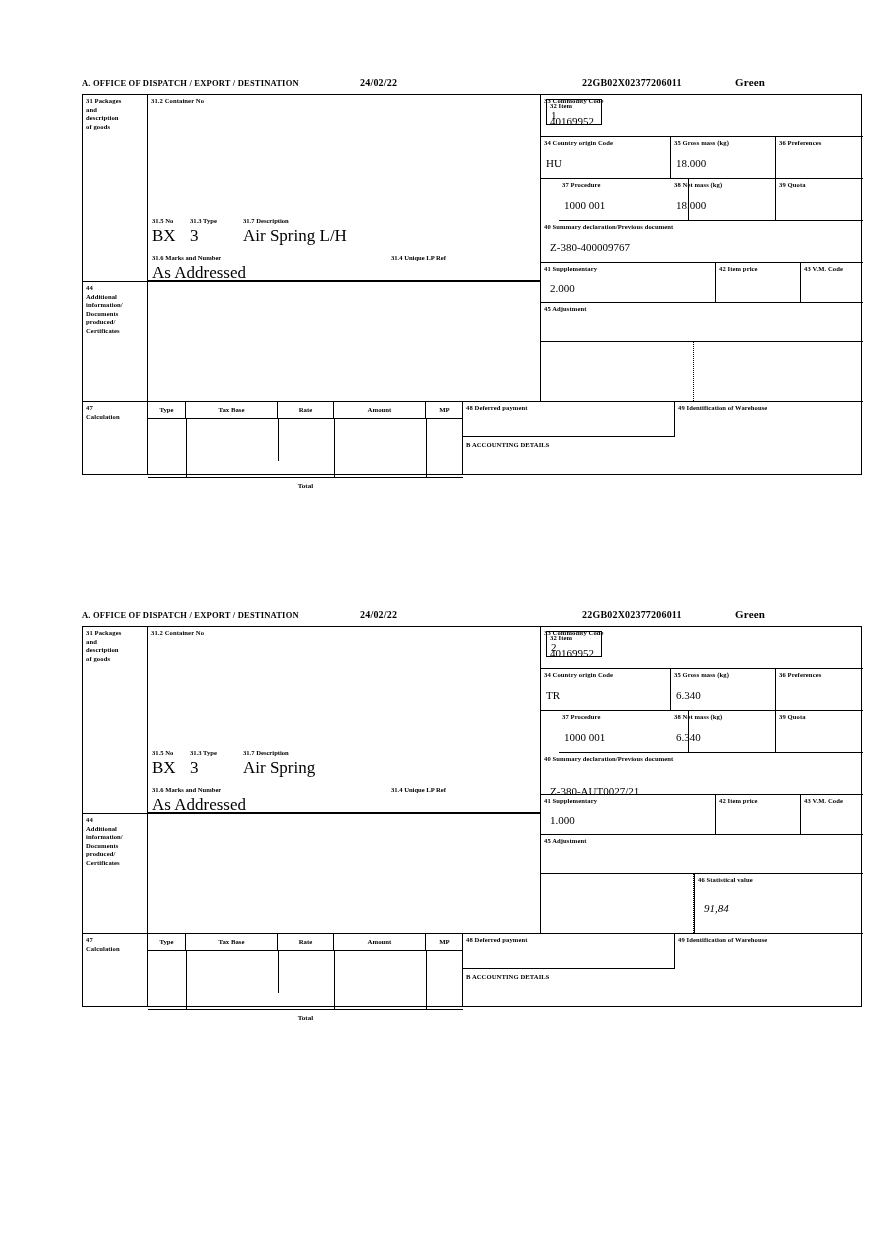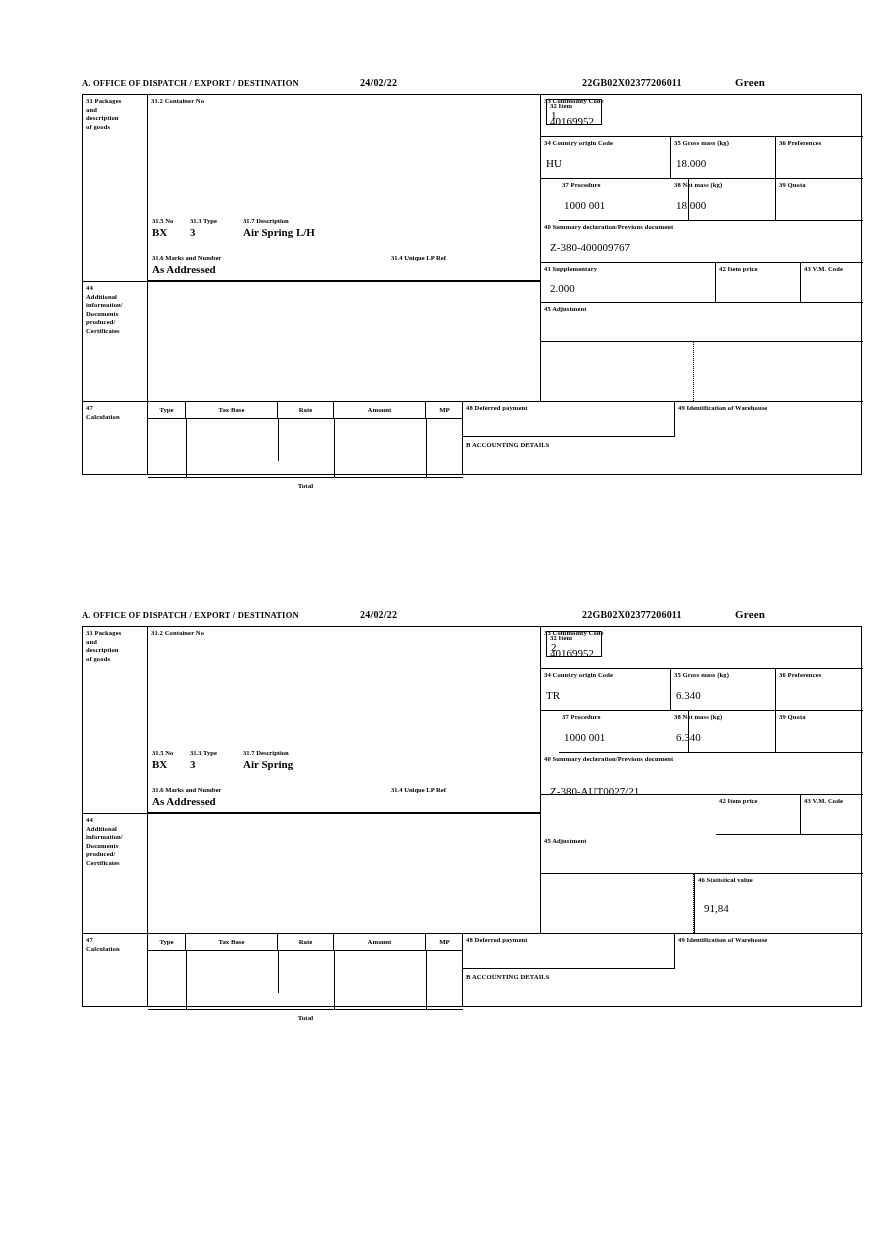--- a/index.html
+++ b/index.html
@@ -165,21 +165,21 @@
 
   .box48 { left: 380px; top: 306px; width: 212px; height: 36px;
     border-top: 1px solid #000; border-right: 1px solid #000; border-bottom: 1px solid #000; }
   .box49 { left: 592px; top: 306px; width: 188px; height: 36px;
     border-top: 1px solid #000; }
   .boxB { left: 380px; top: 342px; width: 400px; height: 38px; }
   .boxB-inner { position: absolute; left: 0; top: 0; }
 
   .cont-label { position: absolute; left: 3px; top: 2px; }
   .sub31 { position: absolute; font-size: 6.6px; font-weight: bold; }
-  .sub31v { position: absolute; font-size: 11px; font-weight: bold; }
+  .sub31v { position: absolute; font-size: 17px; }
 </style>
 </head>
 <body>
 
 <div class="page">
 
   <div class="form form-1">
 
     <div class="hdr">
       <span class="office">A.  OFFICE OF DISPATCH / EXPORT / DESTINATION</span>
@@ -436,41 +436,45 @@
       <div class="cell box39">
         <div class="lbl lbl-pad">39 Quota</div>
         <div class="val" style="left:5px; top:20px;"></div>
       </div>
 
       <div class="cell box40">
         <div class="lbl lbl-pad">40 Summary declaration/Previous document</div>
         <div class="val" style="left:9px; top:32px;">Z-380-AUT0027/21</div>
       </div>
 
+      <div class="cell box41">
+        <div class="lbl lbl-pad">41 Supplementary</div>
+        <div class="val" style="left:9px; top:19px;">1.000</div>
+      </div>
 
       <div class="cell box42">
         <div class="lbl lbl-pad">42 Item price</div>
         <div class="val" style="left:5px; top:19px;"></div>
       </div>
 
       <div class="cell box43">
         <div class="lbl lbl-pad">43 V.M. Code</div>
         <div class="val" style="left:5px; top:19px;"></div>
       </div>
 
       <div class="cell box45">
         <div class="lbl lbl-pad">45 Adjustment</div>
         <div class="val" style="left:9px; top:18px;"></div>
       </div>
 
       <div class="cell box46wrap">
         <div class="cell box46dotted"></div>
         <div class="cell box46">
           <div class="lbl lbl-pad">46 Statistical value</div>
-          <div class="val" style="left:9px; top:28px;">91,84</div>
+          <div class="val" style="left:9px; top:28px;font-style:italic;">91,84</div>
         </div>
       </div>
 
       <div class="cell box47lab br">
         <div class="lbl lbl-pad">
           <div>47</div>
           <div>Calculation</div>
         </div>
       </div>
 

